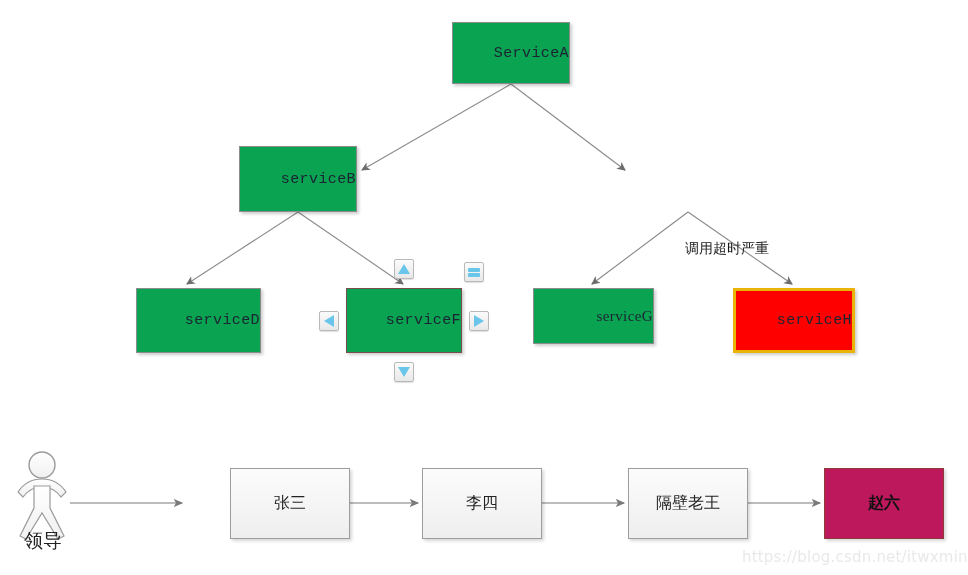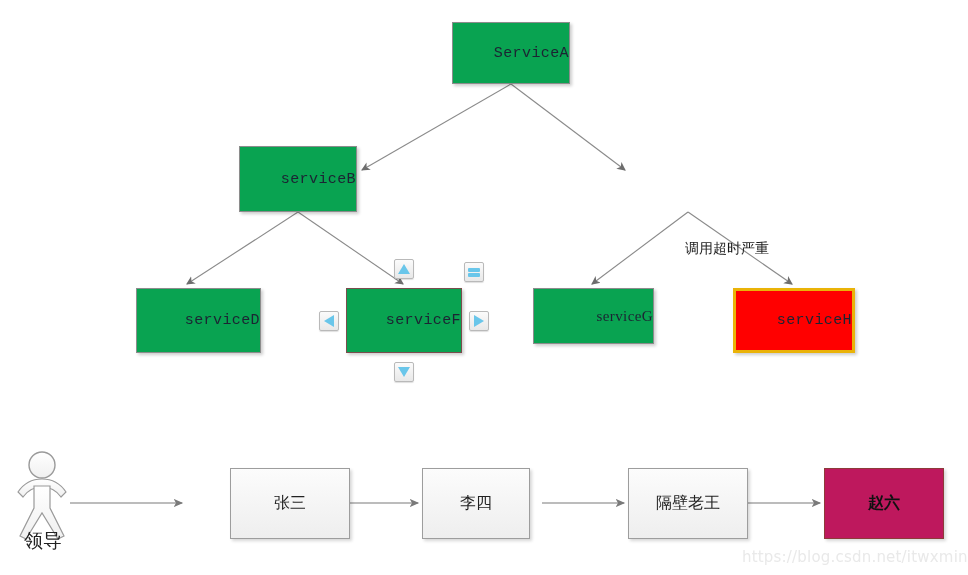--- a/index.html
+++ b/index.html
@@ -210,21 +210,21 @@
         <i></i>
         <i></i>
       </span>
   </div>
 
   <div class="actor-label" style="left:24px;top:528px;">领导</div>
 
   <div class="pbox plain" style="left:186px;top:468px;width:120px;height:71px;margin-left:44px;">
     <span>张三</span>
   </div>
-  <div class="pbox plain" style="left:422px;top:468px;width:108px;height:71px;">
+  <div class="pbox plain" style="left:422px;top:468px;width:120px;height:71px;">
     <span>李四</span>
   </div>
   <div class="pbox plain" style="left:628px;top:468px;width:120px;height:71px;">
     <span>隔壁老王</span>
   </div>
   <div class="pbox brick" style="left:824px;top:468px;width:120px;height:71px;">
     <span>赵六</span>
   </div>
 
   <div class="watermark" style="left:742px;top:548px;">https://blog.csdn.net/itwxming</div>

